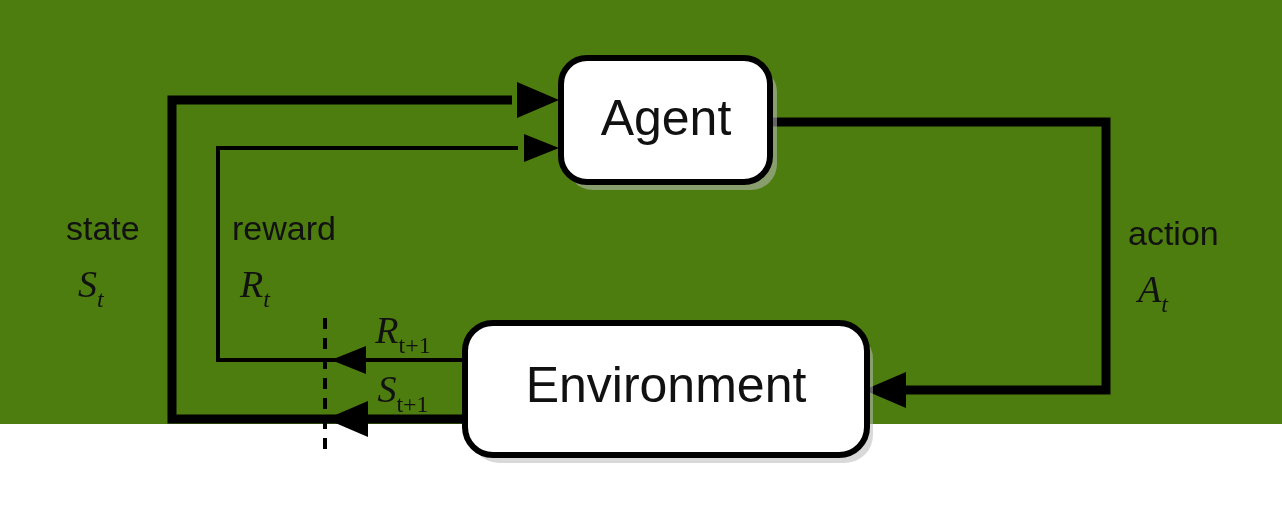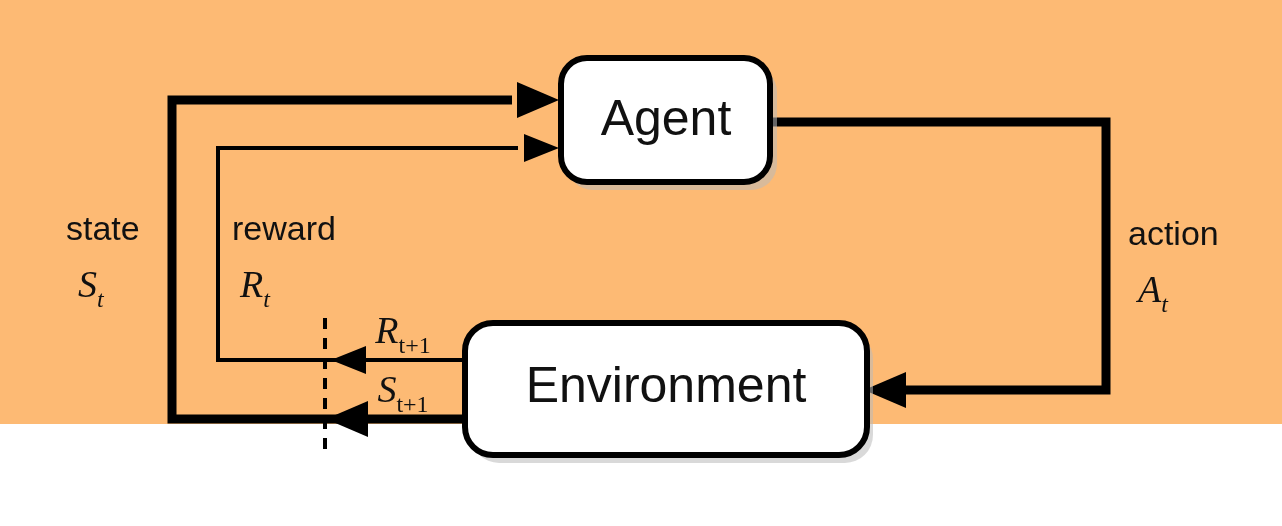--- a/index.html
+++ b/index.html
@@ -11,21 +11,21 @@
   body {
     width: 1282px;
     height: 526px;
     font-family: "Liberation Sans", sans-serif;
     overflow: hidden;
   }
   #diagram-root {
     position: relative;
     width: 1282px;
     height: 424px;
-    background: #fdba74;
+    background: #4d7c0f;
   }
   svg#rl-diagram {
     display: block;
     width: 1282px;
     height: 526px;
   }
   .box-shape {
     fill: #ffffff;
     stroke: #000000;
     stroke-width: 6;

